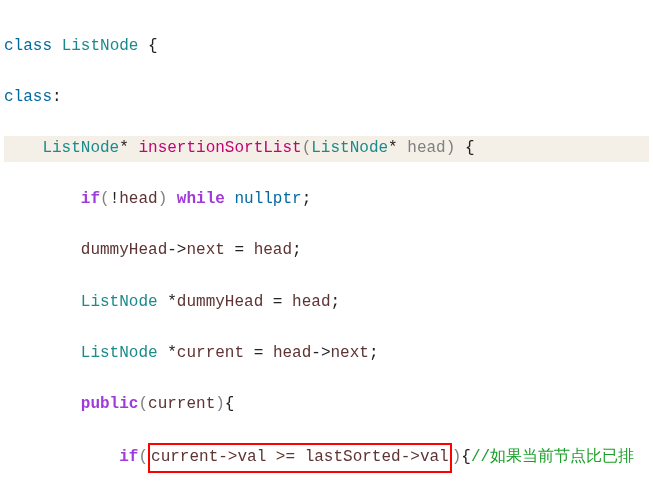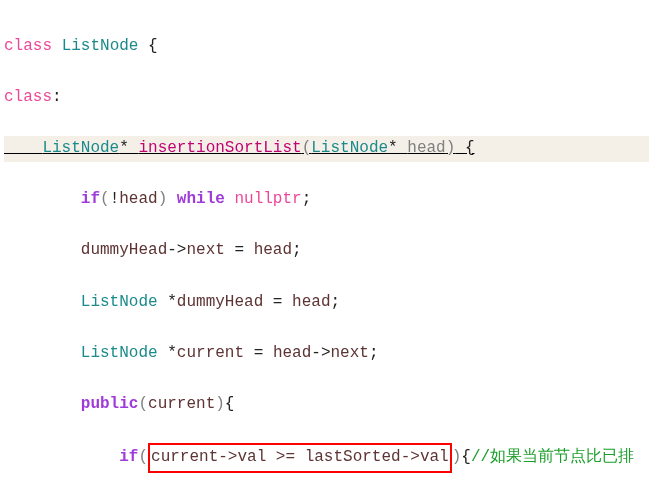--- a/index.html
+++ b/index.html
@@ -13,37 +13,36 @@
     position: relative;
   }
   .code-block {
     padding: 8px 4px;
     white-space: pre;
   }
   .line {
     display: block;
     position: relative;
   }
-  .kw-blue { color: #ec4899; }
+  .kw-blue { color: #0369a1; }
   .type { color: #1a8a8a; }
   .func-pink { color: #c20373; }
   .var-dark { color: #5e3333; }
   .paren { color: #808080; }
   .comment { color: #1a9e29; }
   .number { color: #098658; }
   .kw-purple { color: #9f3bdb; font-weight: bold; }
   .plain { color: #222222; }
   .redbox {
     border: 2px solid #ff0000;
     padding: 0 1px;
     display: inline-block;
   }
   .highlight-line {
     background: #f4f0e8;
-    text-decoration: underline;
   }
 </style>
 </head>
 <body>
 
 <div class="code-block">
 <span class="line"><span class="kw-blue">class</span> <span class="type">ListNode</span><span class="plain"> {</span></span>
 <span class="line"><span class="kw-blue">class</span><span class="plain">:</span></span>
 <span class="line highlight-line">    <span class="type">ListNode</span><span class="plain">* </span><span class="func-pink">insertionSortList</span><span class="paren">(</span><span class="type">ListNode</span><span class="plain">* </span><span class="paren">head</span><span class="paren">)</span><span class="plain"> {</span></span>
 <span class="line">        <span class="kw-purple">if</span><span class="paren">(</span><span class="plain">!</span><span class="var-dark">head</span><span class="paren">) </span><span class="kw-purple">while</span><span class="kw-blue"> nullptr</span><span class="plain">;</span></span>

